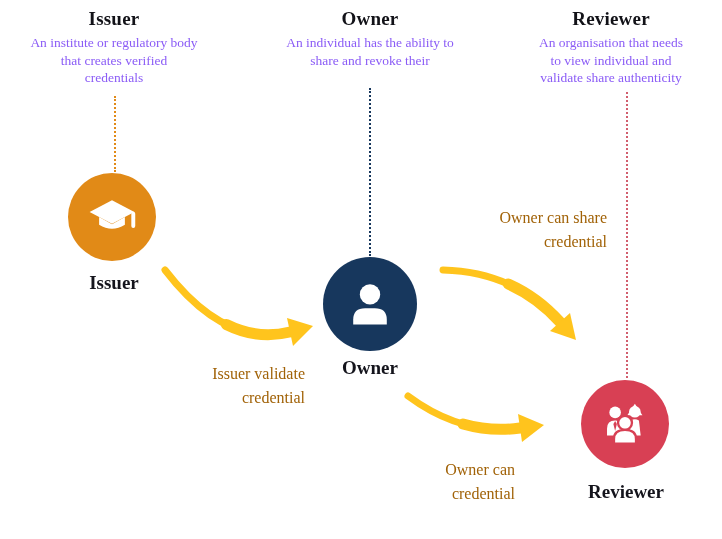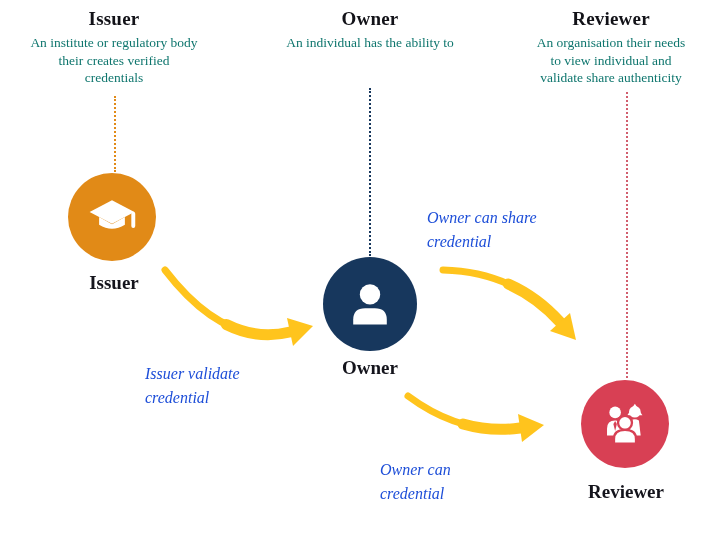--- a/index.html
+++ b/index.html
@@ -2,58 +2,59 @@
 <html><head>
 <meta charset="utf-8">
 <style>
   html,body{margin:0;padding:0;background:#fff;}
   .stage{
     position:relative;width:722px;height:539px;background:#ffffff;
     font-family:"Liberation Serif","DejaVu Serif",serif;overflow:hidden;
   }
   .col-header{position:absolute;text-align:center;}
   .col-title{font-size:19px;font-weight:bold;color:#121218;letter-spacing:.2px;}
-  .col-desc{font-size:13.5px;color:#0f766e;line-height:17.5px;margin-top:4px;}
+  .col-desc{font-size:13.5px;color:#8b5cf6;line-height:17.5px;margin-top:4px;}
   .dotted{position:absolute;width:0;}
   .dotted-issuer{border-left:2px dotted #E18A17;}
   .dotted-owner{border-left:2px dotted #17375D;}
   .dotted-reviewer{border-left:2px dotted #D15F6E;}
   .node{position:absolute;border-radius:50%;display:flex;align-items:center;justify-content:center;}
   .node-issuer{background:#E18A17;}
   .node-owner{background:#17375D;}
   .node-reviewer{background:#D84054;}
   .node-label{position:absolute;text-align:center;font-weight:bold;font-size:19px;color:#14141c;}
-  .caption{position:absolute;text-align:left;font-size:16px;color:#1d4ed8;line-height:24px;font-style:italic;}
+  .caption{position:absolute;text-align:right;font-size:16px;color:#a16207;line-height:24px;}
   .arrows-svg{position:absolute;left:0;top:0;pointer-events:none;}
 </style>
 </head>
 <body>
 
 <div class="stage">
 
   <div class="col-header" style="left:5px;top:8px;width:218px;">
     <div class="col-title">Issuer</div>
     <div class="col-desc">
       <div>An institute or regulatory body</div>
-      <div>their creates verified</div>
+      <div>that creates verified</div>
       <div>credentials</div>
     </div>
   </div>
 
   <div class="col-header" style="left:248px;top:8px;width:244px;">
     <div class="col-title">Owner</div>
     <div class="col-desc">
       <div>An individual has the ability to</div>
+      <div>share and revoke their</div>
     </div>
   </div>
 
   <div class="col-header" style="left:500px;top:8px;width:222px;">
     <div class="col-title">Reviewer</div>
     <div class="col-desc">
-      <div>An organisation their needs</div>
+      <div>An organisation that needs</div>
       <div>to view individual and</div>
       <div>validate share authenticity</div>
     </div>
   </div>
 
   <div class="dotted dotted-issuer" style="left:114px;top:96px;height:76px;"></div>
   <div class="dotted dotted-owner" style="left:369px;top:88px;height:168px;"></div>
   <div class="dotted dotted-reviewer" style="left:626px;top:92px;height:286px;"></div>
 
   <svg class="arrows-svg" width="722" height="539" viewBox="0 0 722 539">

